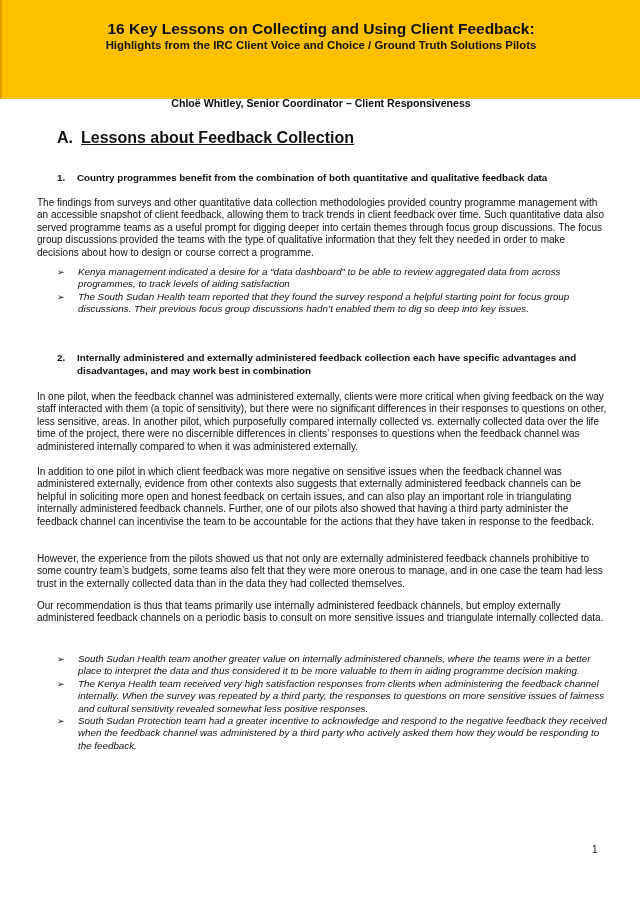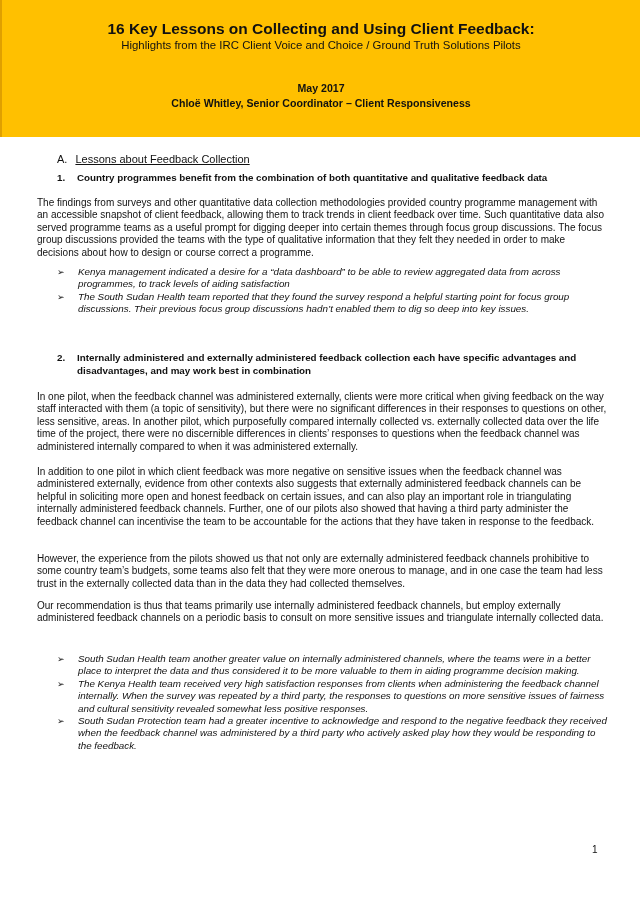--- a/index.html
+++ b/index.html
@@ -1,31 +1,31 @@
 <!DOCTYPE html>
 <html><head>
 <meta charset="utf-8">
 <style>
   html, body { margin: 0; padding: 0; background: #ffffff; }
   body { width: 640px; height: 905px; position: relative; overflow: hidden;
          font-family: "Liberation Sans", sans-serif; color: #111; }
-  .banner { position: absolute; left: 0; top: 0; width: 640px; height: 137px;
+  .banner { position: absolute; left: 0; top: 0; width: 640px; height: 99px;
             background: #ffc000; border-left: 2px solid #e0a000; box-sizing: border-box;
             text-align: center; }
   .banner .title { position: absolute; top: 20px; left: 0; right: 0;
                    font-weight: bold; font-size: 15.5px; line-height: 18px; }
   .banner .subtitle { position: absolute; top: 38px; left: 0; right: 0;
-                      font-weight: normal; font-size: 11.4px; line-height: 14px; }
+                      font-weight: bold; font-size: 11.4px; line-height: 14px; }
   .banner .author { position: absolute; top: 69px; left: 0; right: 0;
                     font-weight: bold; font-size: 10.6px; line-height: 13px; margin-top: 28px; }
   .banner .date { position: absolute; top: 82px; left: 0; right: 0;
                   font-weight: bold; font-size: 10.6px; line-height: 13px; }
 
-  .section-heading { position: absolute; left: 57px; top: 129px; font-weight: normal;
-                     font-size: 11px; margin-top: 24px; }
+  .section-heading { position: absolute; left: 57px; top: 129px; font-weight: bold;
+                     font-size: 16px; }
   .section-heading .letter { margin-right: 8px; }
   .section-heading .text { text-decoration: underline; }
 
   .num-heading { position: absolute; left: 57px; font-weight: bold; font-size: 9.8px;
                  line-height: 12.5px; display: flex; }
   .num-heading .num { width: 20px; flex: none; }
   .num-heading .txt { width: 530px; }
 
   .para { position: absolute; left: 37px; width: 570px; font-size: 10px;
           line-height: 12.4px; }
@@ -38,21 +38,20 @@
 
   .page-num { position: absolute; left: 592px; top: 844px; font-size: 10px; }
 </style>
 </head>
 <body>
 
 <div class="banner" style="background: rgb(255, 192, 0);">
   <div class="title">16 Key Lessons on Collecting and Using Client Feedback:</div>
   <div class="subtitle">Highlights from the IRC Client Voice and Choice / Ground Truth Solutions Pilots</div>
   <div class="author">Chloë Whitley, Senior Coordinator – Client Responsiveness</div>
-  <div class="date">May 2017</div>
 </div>
 
 <div class="section-heading">
   <span class="letter">A.</span><span class="text">Lessons about Feedback Collection</span>
 </div>
 
 <div class="num-heading" style="top:172px">
   <span class="num">1.</span>
   <span class="txt">Country programmes benefit from the combination of both quantitative and qualitative feedback data</span>
 </div>
@@ -84,17 +83,17 @@
   <li>
     <span class="arrow">➢</span>
     <span class="btxt">South Sudan Health team another greater value on internally administered channels, where the teams were in a better place to interpret the data and thus considered it to be more valuable to them in aiding programme decision making.</span>
   </li>
   <li>
     <span class="arrow">➢</span>
     <span class="btxt">The Kenya Health team received very high satisfaction responses from clients when administering the feedback channel internally. When the survey was repeated by a third party, the responses to questions on more sensitive issues of fairness and cultural sensitivity revealed somewhat less positive responses.</span>
   </li>
   <li>
     <span class="arrow">➢</span>
-    <span class="btxt">South Sudan Protection team had a greater incentive to acknowledge and respond to the negative feedback they received when the feedback channel was administered by a third party who actively asked play how they would be responding to the feedback.</span>
+    <span class="btxt">South Sudan Protection team had a greater incentive to acknowledge and respond to the negative feedback they received when the feedback channel was administered by a third party who actively asked them how they would be responding to the feedback.</span>
   </li>
 </ul>
 
 <div class="page-num">1</div>
 
 </body></html>

